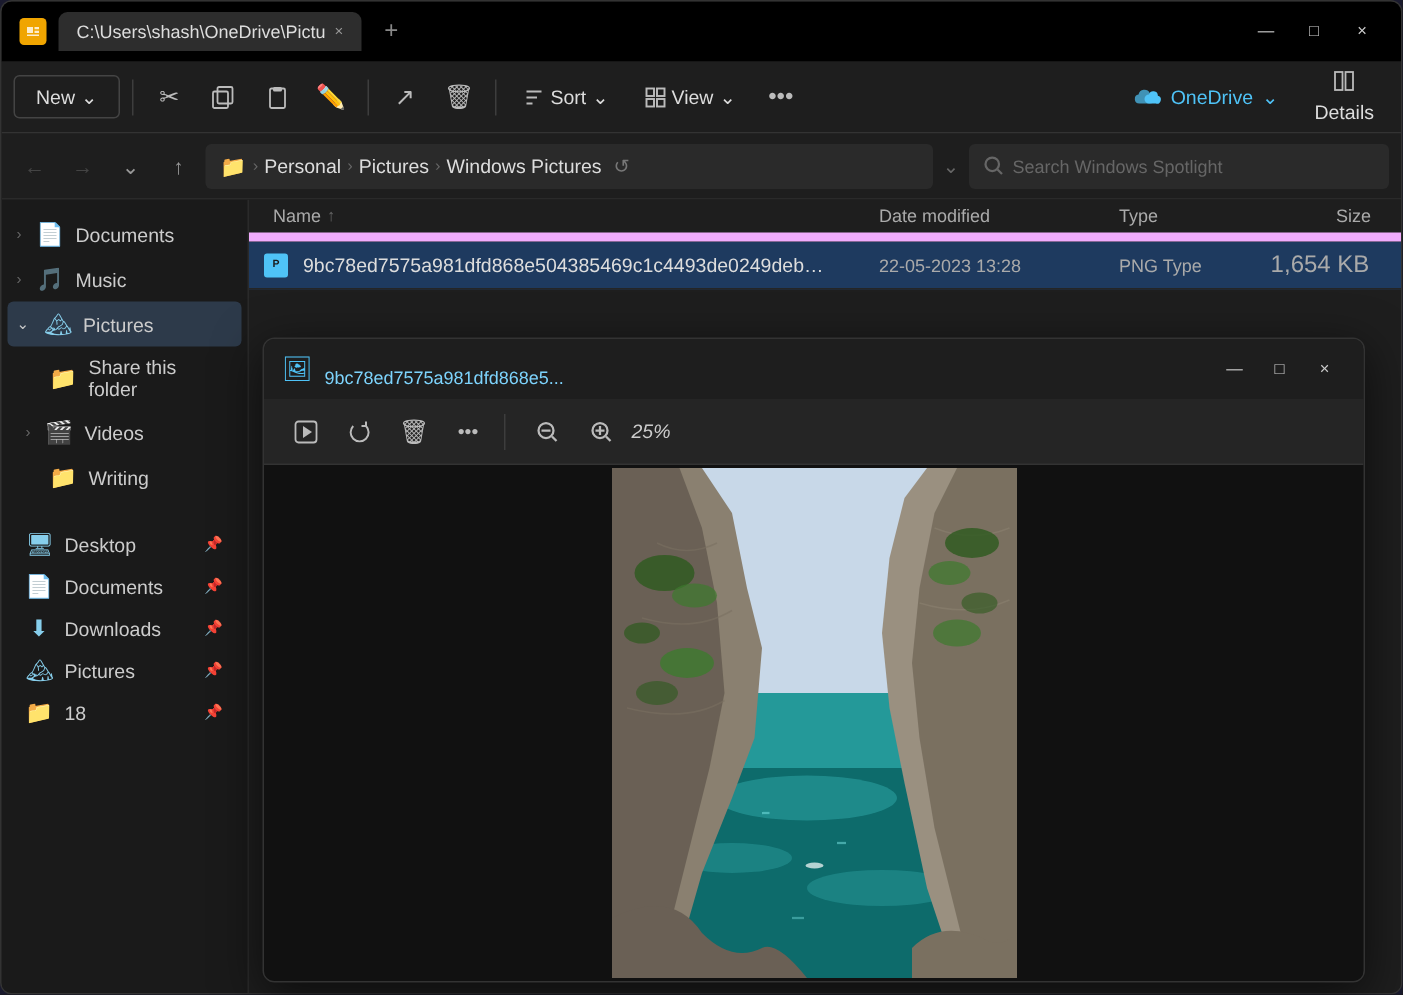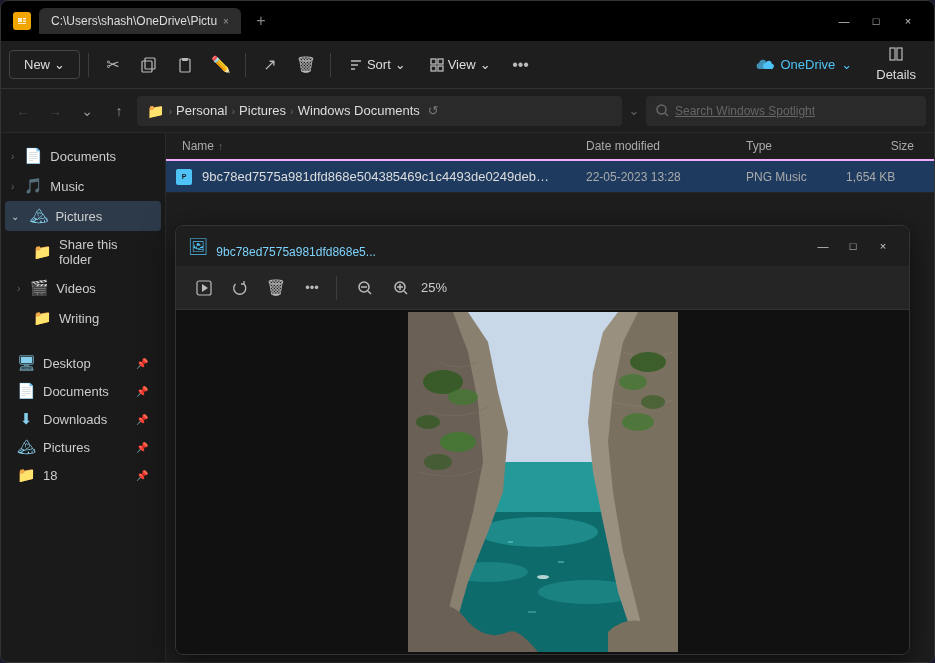--- a/index.html
+++ b/index.html
@@ -326,21 +326,21 @@
       background: #1e1e1e;
       overflow-y: auto;
     }
 
     .file-list-header {
       height: 28px;
       background: #1e1e1e;
       display: flex;
       align-items: center;
       padding: 0 8px;
-      border-bottom: 2px solid #f0abfc;
+      border-bottom: 6px solid #f0abfc;
       position: sticky;
       top: 0;
     }
 
     .col-sort-arrow {
       color: #666;
       font-size: 11px;
       margin-left: 4px;
     }
 
@@ -414,23 +414,23 @@
     }
 
     .file-row-type {
       width: 100px;
       font-size: 12px;
       color: #aaa;
     }
 
     .file-row-size {
       width: 80px;
-      font-size: 12px;
+      font-size: 16px;
       color: #aaa;
-      text-align: left;
+      text-align: center;
       padding-right: 12px;
     }
 
     
     .image-viewer {
       position: absolute;
       top: 225px;
       left: 175px;
       width: 735px;
       height: 430px;
@@ -502,20 +502,21 @@
       display: flex;
       align-items: center;
       gap: 4px;
       margin-left: 4px;
     }
 
     .viewer-zoom-pct {
       font-size: 13px;
       color: #ccc;
       min-width: 36px;
+      font-style: italic;
     }
 
     .viewer-more {
       width: 32px;
       height: 32px;
       display: flex;
       align-items: center;
       justify-content: center;
       border-radius: 4px;
       cursor: pointer;
@@ -647,31 +648,31 @@
     <div class="nav-btn">⌄</div>
     <div class="nav-btn">↑</div>
 
     <div class="address-path">
       <span class="path-icon">📁</span>
       <span class="path-chevron">›</span>
       <span class="path-segment">Personal</span>
       <span class="path-chevron">›</span>
       <span class="path-segment">Pictures</span>
       <span class="path-chevron">›</span>
-      <span class="path-segment">Windows Documents</span>
+      <span class="path-segment">Windows Pictures</span>
       <span class="path-refresh">↺</span>
     </div>
     <div class="address-dropdown">⌄</div>
 
     <div class="search-box">
       <svg width="13" height="13" viewBox="0 0 13 13" fill="none" stroke="#666" stroke-width="1.5">
         <circle cx="5.5" cy="5.5" r="4.5"></circle>
         <line x1="9" y1="9" x2="12" y2="12"></line>
       </svg>
-      <span style="color:#666; font-size:12px;text-decoration:underline;">Search Windows Spotlight</span>
+      <span style="color:#666; font-size:12px;">Search Windows Spotlight</span>
     </div>
   </div>
 
   <div class="content-area">
 
     <div class="sidebar">
 
       <div class="sidebar-item has-chevron">
         <span class="sidebar-chevron">›</span>
         <span class="sidebar-item-icon">📄</span>
@@ -756,21 +757,21 @@
           <span>Size</span>
         </div>
       </div>
 
       <div class="file-row selected">
         <div class="file-row-icon">
           <div class="png-file-icon">P</div>
         </div>
         <div class="file-row-name">9bc78ed7575a981dfd868e504385469c1c4493de0249deb6d040c20048a969c1.png</div>
         <div class="file-row-date">22-05-2023 13:28</div>
-        <div class="file-row-type">PNG Music</div>
+        <div class="file-row-type">PNG Type</div>
         <div class="file-row-size">1,654 KB</div>
       </div>
     </div>
 
   </div>
 </div>
 
 <div class="image-viewer">
 
   <div class="viewer-title-bar">

